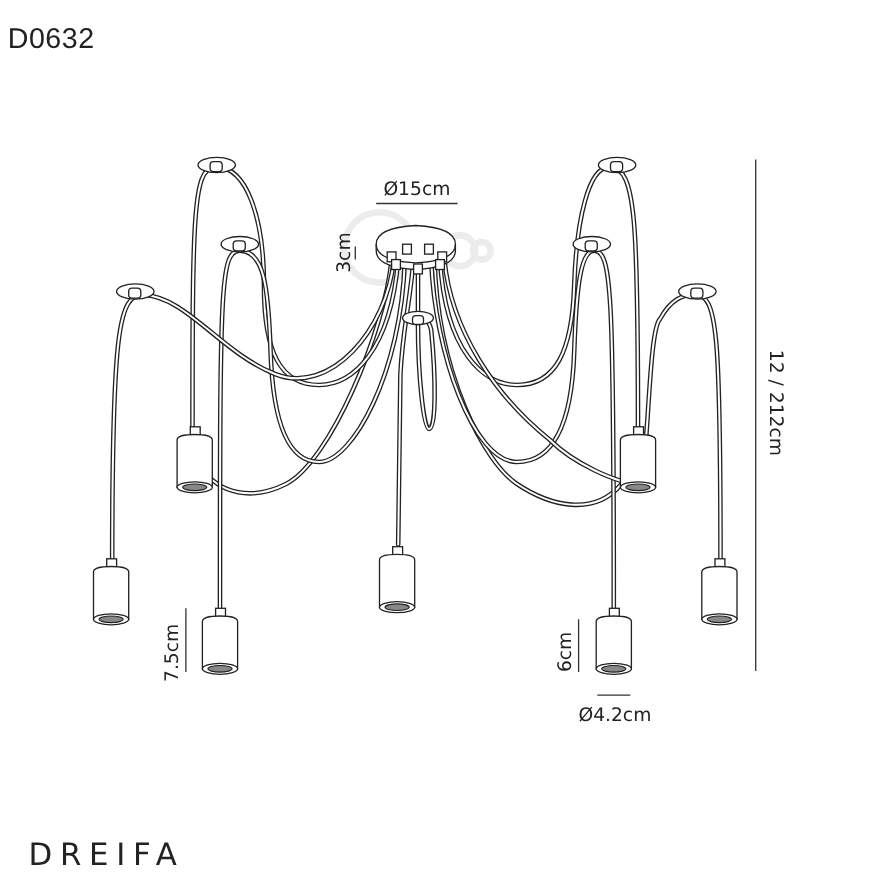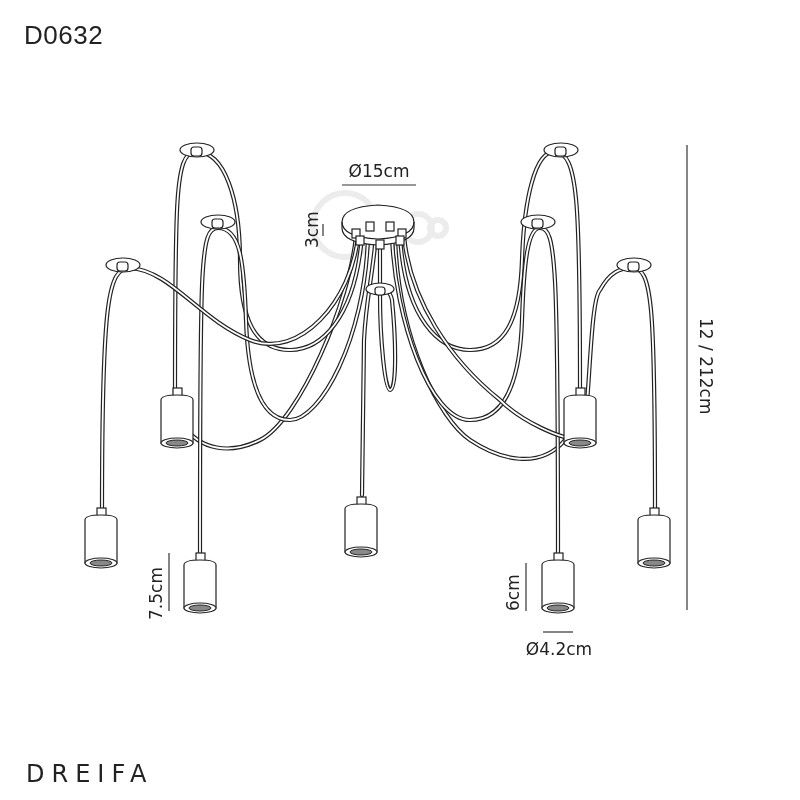--- a/index.html
+++ b/index.html
@@ -1,18 +1,18 @@
 <!DOCTYPE html>
 <html><head>
 <meta charset="utf-8">
 <style>
   html, body { margin: 0; padding: 0; background: #ffffff; }
   body { width: 800px; height: 800px; position: relative; overflow: hidden; font-family: "DejaVu Sans", sans-serif; color: #222; }
-  .code { position: absolute; left: 24px; top: 20px; font-size: 26px; font-family: "Liberation Sans", sans-serif; color: #222; letter-spacing: 0.5px; }
-  .brand { position: absolute; left: 26px; top: 760px; font-size: 24px; font-family: "DejaVu Sans", sans-serif; letter-spacing: 7px; color: #222; }
+  .code { position: absolute; left: 7px; top: 20px; font-size: 26px; font-family: "Liberation Sans", sans-serif; color: #222; letter-spacing: 0.5px; }
+  .brand { position: absolute; left: 26px; top: 760px; font-size: 28px; font-family: "DejaVu Sans", sans-serif; letter-spacing: 7px; color: #222; }
   svg.drawing { position: absolute; left: 0; top: 0; }
   .dim { font-family: "DejaVu Sans", sans-serif; font-size: 17px; fill: #222; }
   .dim-v { font-family: "DejaVu Sans", sans-serif; font-size: 17px; fill: #222; }
   .cable { fill: none; stroke: #222; stroke-width: 4.2; stroke-linecap: round; }
   .cable-in { fill: none; stroke: #fff; stroke-width: 1.8; stroke-linecap: round; }
   .shade { fill: #fff; stroke: #222; stroke-width: 1.2; }
   .dimline { stroke: #333; stroke-width: 1.2; }
   .watermark { fill: none; stroke: #ececec; stroke-width: 6; }
 </style>
 </head>

